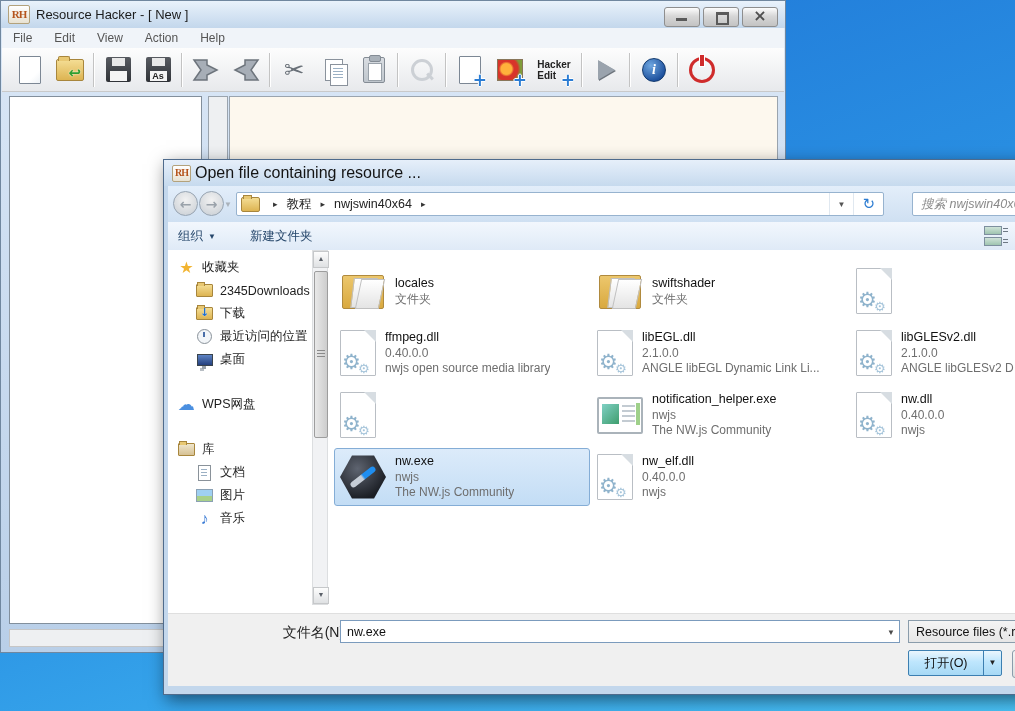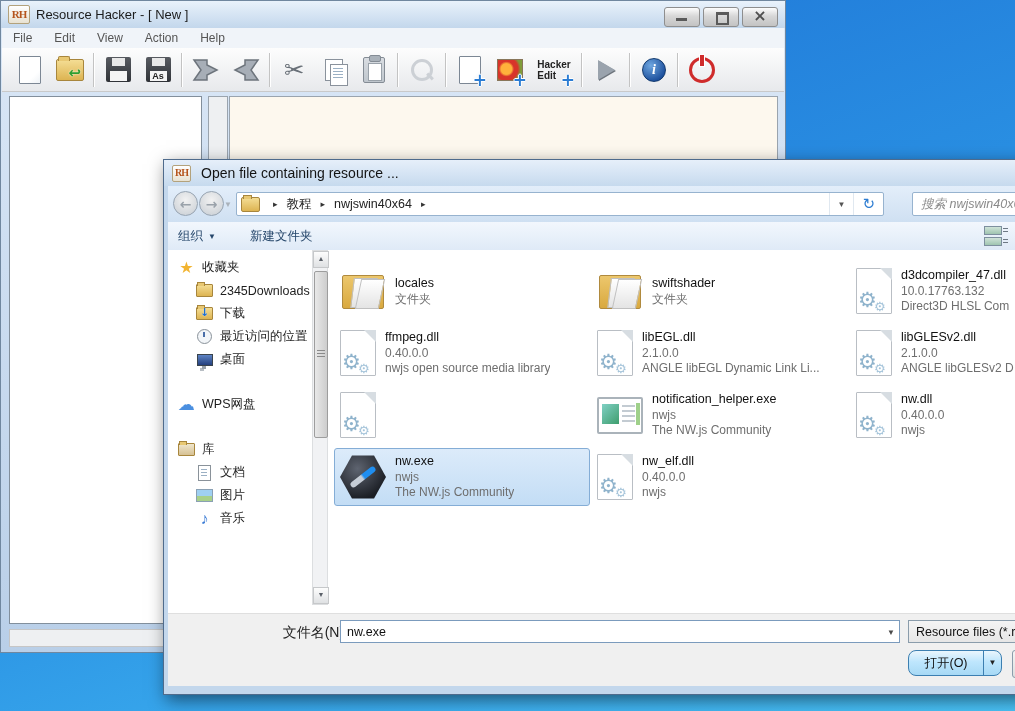--- a/index.html
+++ b/index.html
@@ -57,21 +57,21 @@
   
   .rh-tree{position:absolute;left:8px;top:95px;width:193px;height:528px;background:#fff;border:1px solid #828f9c;box-sizing:border-box;}
   .rh-gutter{position:absolute;left:207px;top:95px;width:20px;height:528px;background:#eef0f2;border:1px solid #9aa4ae;box-sizing:border-box;}
   .rh-editor{position:absolute;left:228px;top:95px;width:549px;height:528px;background:#fdf8ee;border:1px solid #9aa4ae;box-sizing:border-box;}
   .rh-status{position:absolute;left:8px;top:628px;width:769px;height:18px;background:#eef0f2;border:1px solid #c6c6c6;box-sizing:border-box;}
   
   .dlg{position:absolute;left:163px;top:159px;width:870px;height:536px;background:#c3d7ec;border:1px solid #4f6b8c;
        box-shadow:3px 5px 16px rgba(0,0,0,.5);box-sizing:border-box;}
   .dlg-titlebar{position:absolute;left:0;top:0;right:0;height:26px;display:flex;align-items:center;padding-left:8px;
        background:linear-gradient(#e6effa,#c6daee);}
-  .dlg-title{margin-left:10px;font-size:14px;color:#141414;}
+  .dlg-title{margin-left:4px;font-size:16px;color:#141414;}
   .dlg-content{position:absolute;left:4px;top:26px;width:856px;height:499px;background:#fff;}
   .dlg-navbar{position:absolute;left:0;top:0;width:100%;height:36px;background:linear-gradient(#e3eefa,#cfe0f2);}
   .navcircle{position:absolute;top:5px;width:25px;height:25px;border-radius:50%;border:1px solid #97a4b2;
        background:radial-gradient(circle at 50% 35%,#f2f2f2,#c7cdd3);color:#9aa2aa;text-align:center;font:bold 14px/24px "DejaVu Sans",sans-serif;box-sizing:border-box;}
   .nav-dd{position:absolute;left:56px;top:14px;color:#aab2ba;font-size:8px;}
   .crumbbar{position:absolute;left:68px;top:6px;width:648px;height:24px;background:#fff;border:1px solid #97b3cf;border-radius:2px;
        display:flex;align-items:center;box-sizing:border-box;font-size:12.5px;color:#222;}
   .crumb-folder{width:17px;height:13px;margin:0 6px 0 4px;background:linear-gradient(#f4dd94,#ddb452);border:1px solid #a8863c;border-radius:2px;position:relative;}
   .crumb-folder::before{content:"";position:absolute;left:1px;top:-3px;width:7px;height:3px;background:#e8c873;border:1px solid #a8863c;border-bottom:none;}
   .crumb-sep{color:#333;font-size:9px;padding:0 7px;}
@@ -141,21 +141,21 @@
        background:repeating-linear-gradient(#c3cbd2 0 2px,transparent 2px 5px);}
   .fi-app .bar{position:absolute;right:1px;top:4px;width:4px;height:22px;background:#9fd08a;}
   
   .dlg-footer{position:absolute;left:0;top:427px;width:100%;height:72px;background:#f0f0f0;border-top:1px solid #dfdfdf;}
   .fname-label{position:absolute;left:72px;top:10px;width:108px;text-align:right;font-size:14px;color:#1e1e1e;}
   .fname-input{position:absolute;left:172px;top:6px;width:560px;height:23px;background:#fff;border:1px solid #7b9bbd;box-sizing:border-box;
        font-size:12.5px;color:#111;display:flex;align-items:center;padding-left:6px;}
   .fname-caret{position:absolute;right:4px;top:7px;font-size:8px;color:#4a4a4a;}
   .filter-combo{position:absolute;left:740px;top:6px;width:200px;height:23px;background:linear-gradient(#f4f4f4,#e6e6e6);
        border:1px solid #8a9cab;box-sizing:border-box;font-size:12.5px;color:#111;display:flex;align-items:center;padding-left:7px;}
-  .open-btn{position:absolute;left:740px;top:36px;width:94px;height:26px;border:1px solid #3c7fb1;border-radius:8px;
+  .open-btn{position:absolute;left:740px;top:36px;width:94px;height:26px;border:1px solid #3c7fb1;border-radius:2px;
        background:linear-gradient(#eaf6fd,#bee6fd 45%,#a7d9f5);box-sizing:border-box;display:flex;}
   .open-btn .lbl{flex:1;text-align:center;font-size:12.5px;color:#111;line-height:24px;}
   .open-btn .split{width:17px;border-left:1px solid #3c7fb1;text-align:center;font-size:8px;color:#222;line-height:24px;}
   .cancel-sliver{position:absolute;left:844px;top:36px;width:40px;height:26px;border:1px solid #8a9cab;border-radius:3px;
        background:linear-gradient(#f4f4f4,#dedede);}
 </style>
 </head>
 <body>
 
 <div id="screen">
@@ -444,25 +444,20 @@
               <div class="t-sub">0.40.0.0</div>
               <div class="t-sub">nwjs</div>
             </span>
         </div>
 
         <div class="tile" style="left:682px;top:12px;">
           <span class="fi-dll">
               <span class="g1">⚙</span>
               <span class="g2">⚙</span>
             </span>
-          <span class="t-text">
-              <div class="t-name">d3dcompiler_47.dll</div>
-              <div class="t-sub">10.0.17763.132</div>
-              <div class="t-sub">Direct3D HLSL Com</div>
-            </span>
         </div>
         <div class="tile" style="left:682px;top:74px;">
           <span class="fi-dll">
               <span class="g1">⚙</span>
               <span class="g2">⚙</span>
             </span>
           <span class="t-text">
               <div class="t-name">libGLESv2.dll</div>
               <div class="t-sub">2.1.0.0</div>
               <div class="t-sub">ANGLE libGLESv2 D</div>

